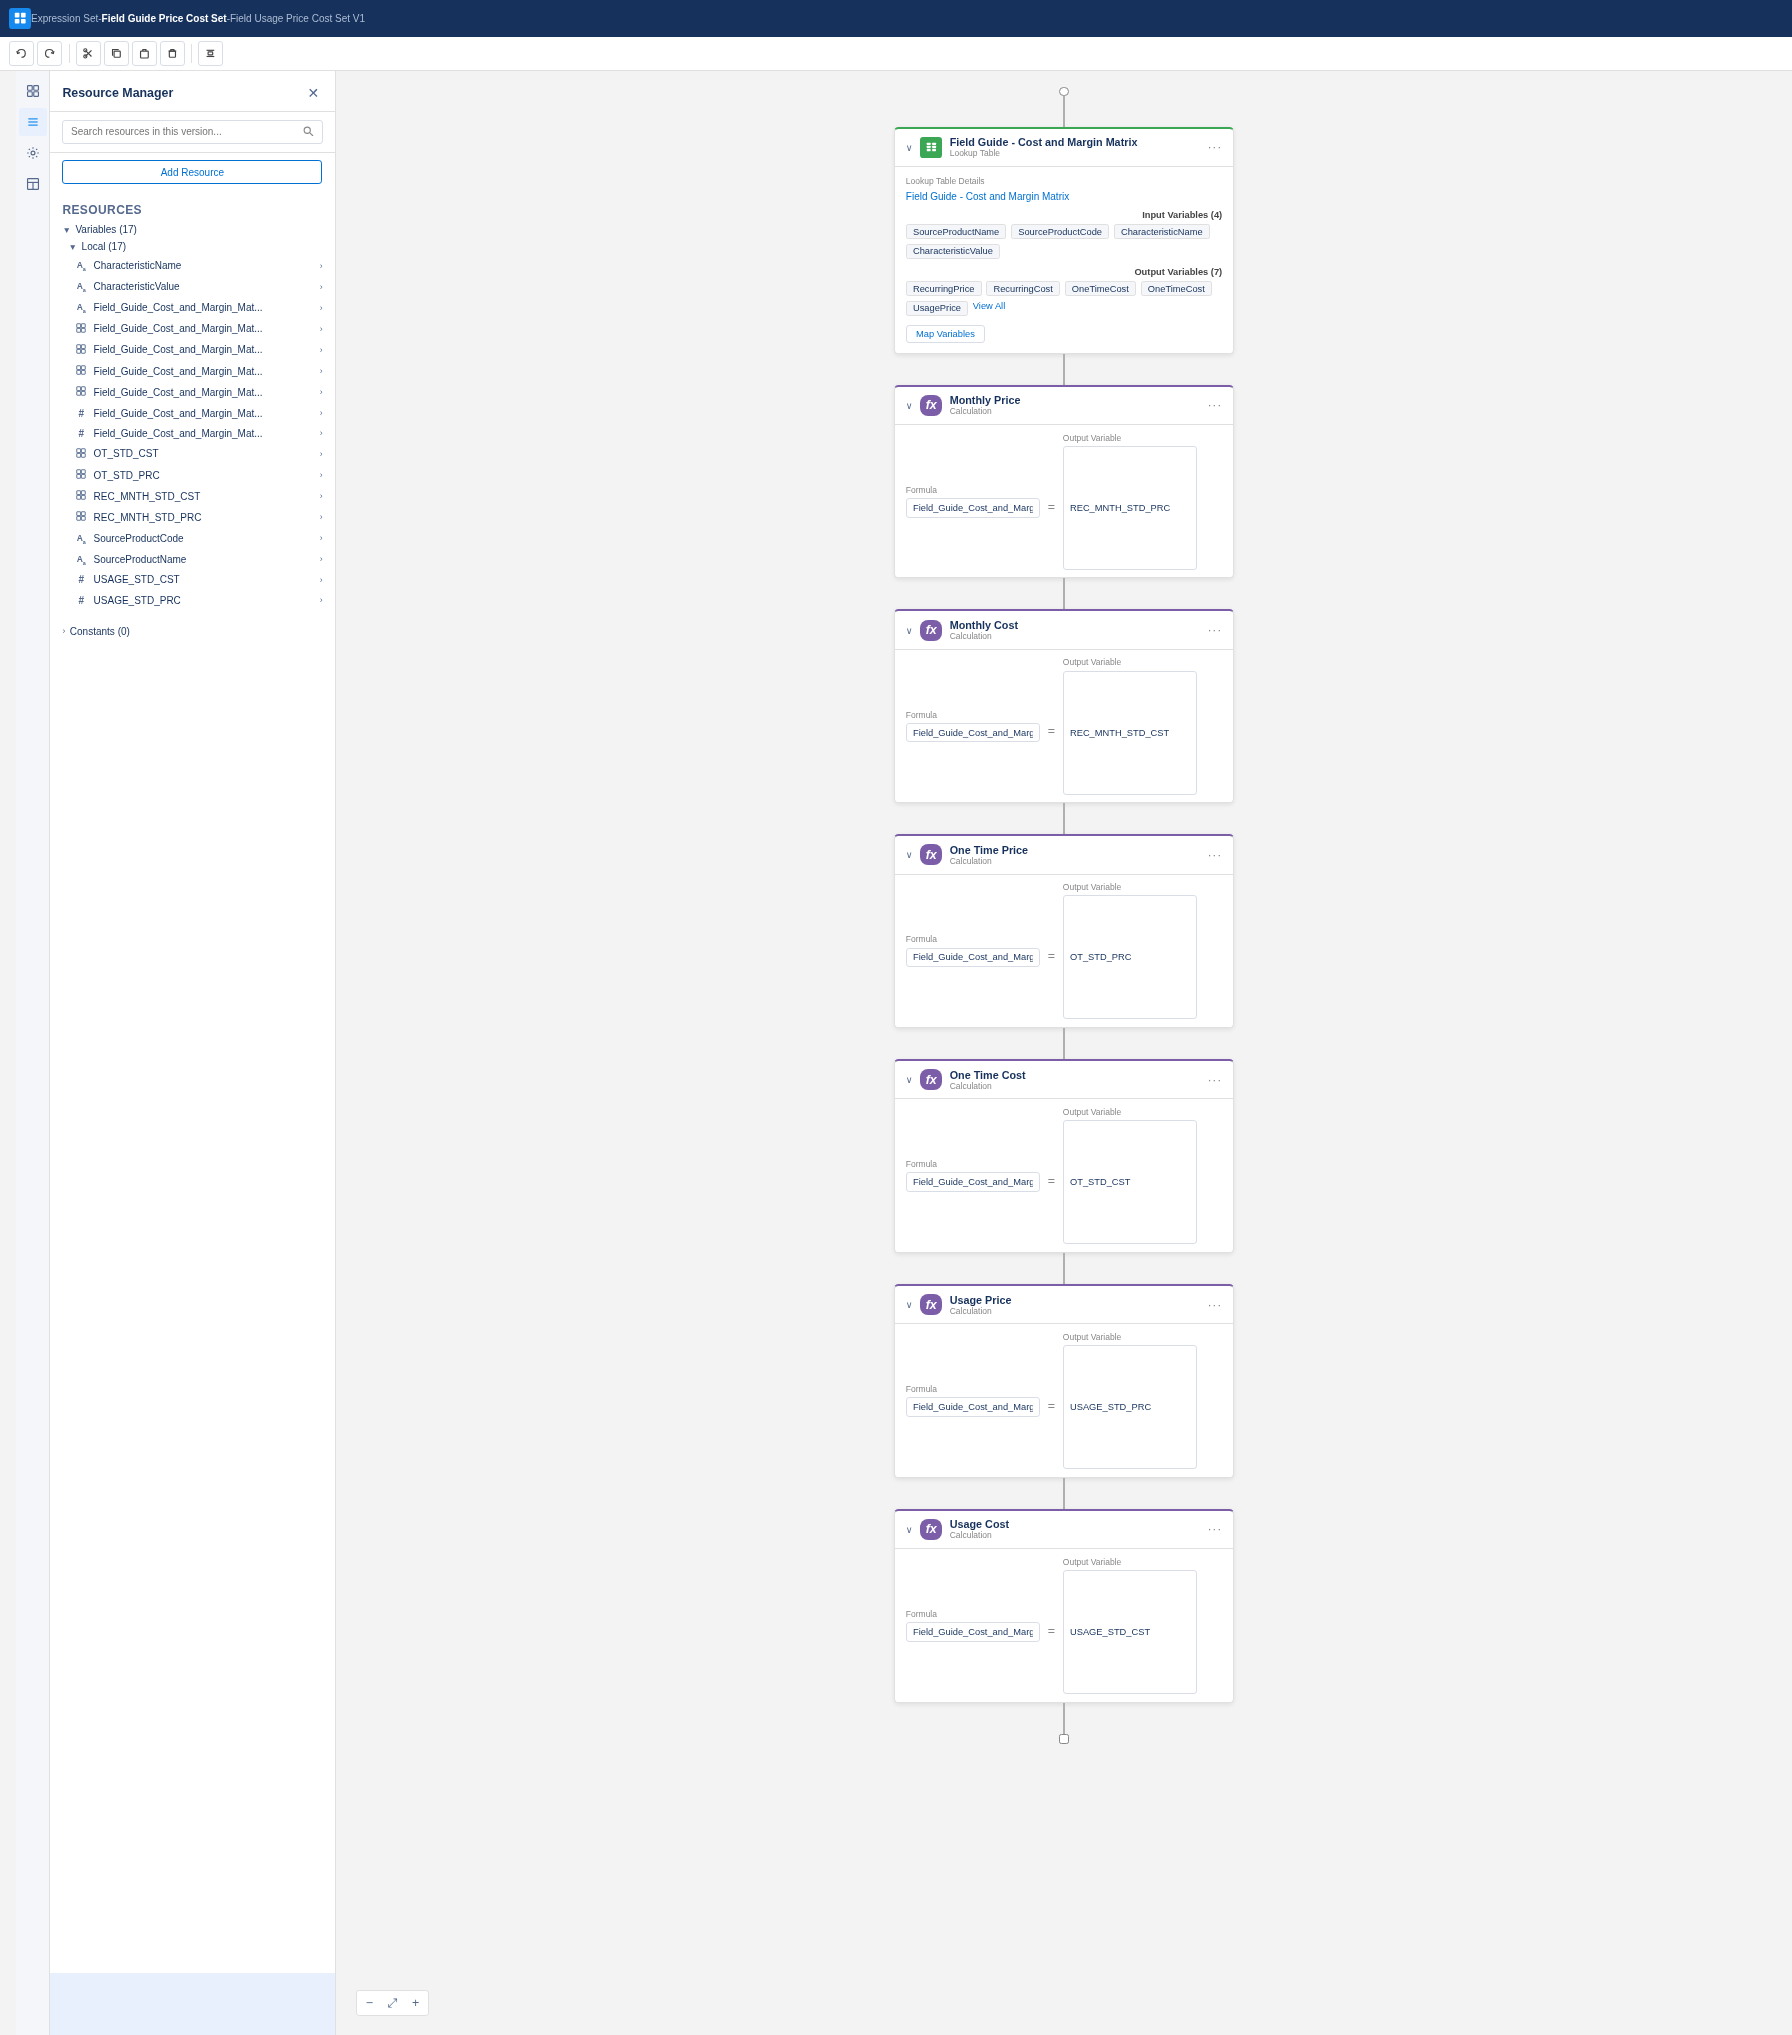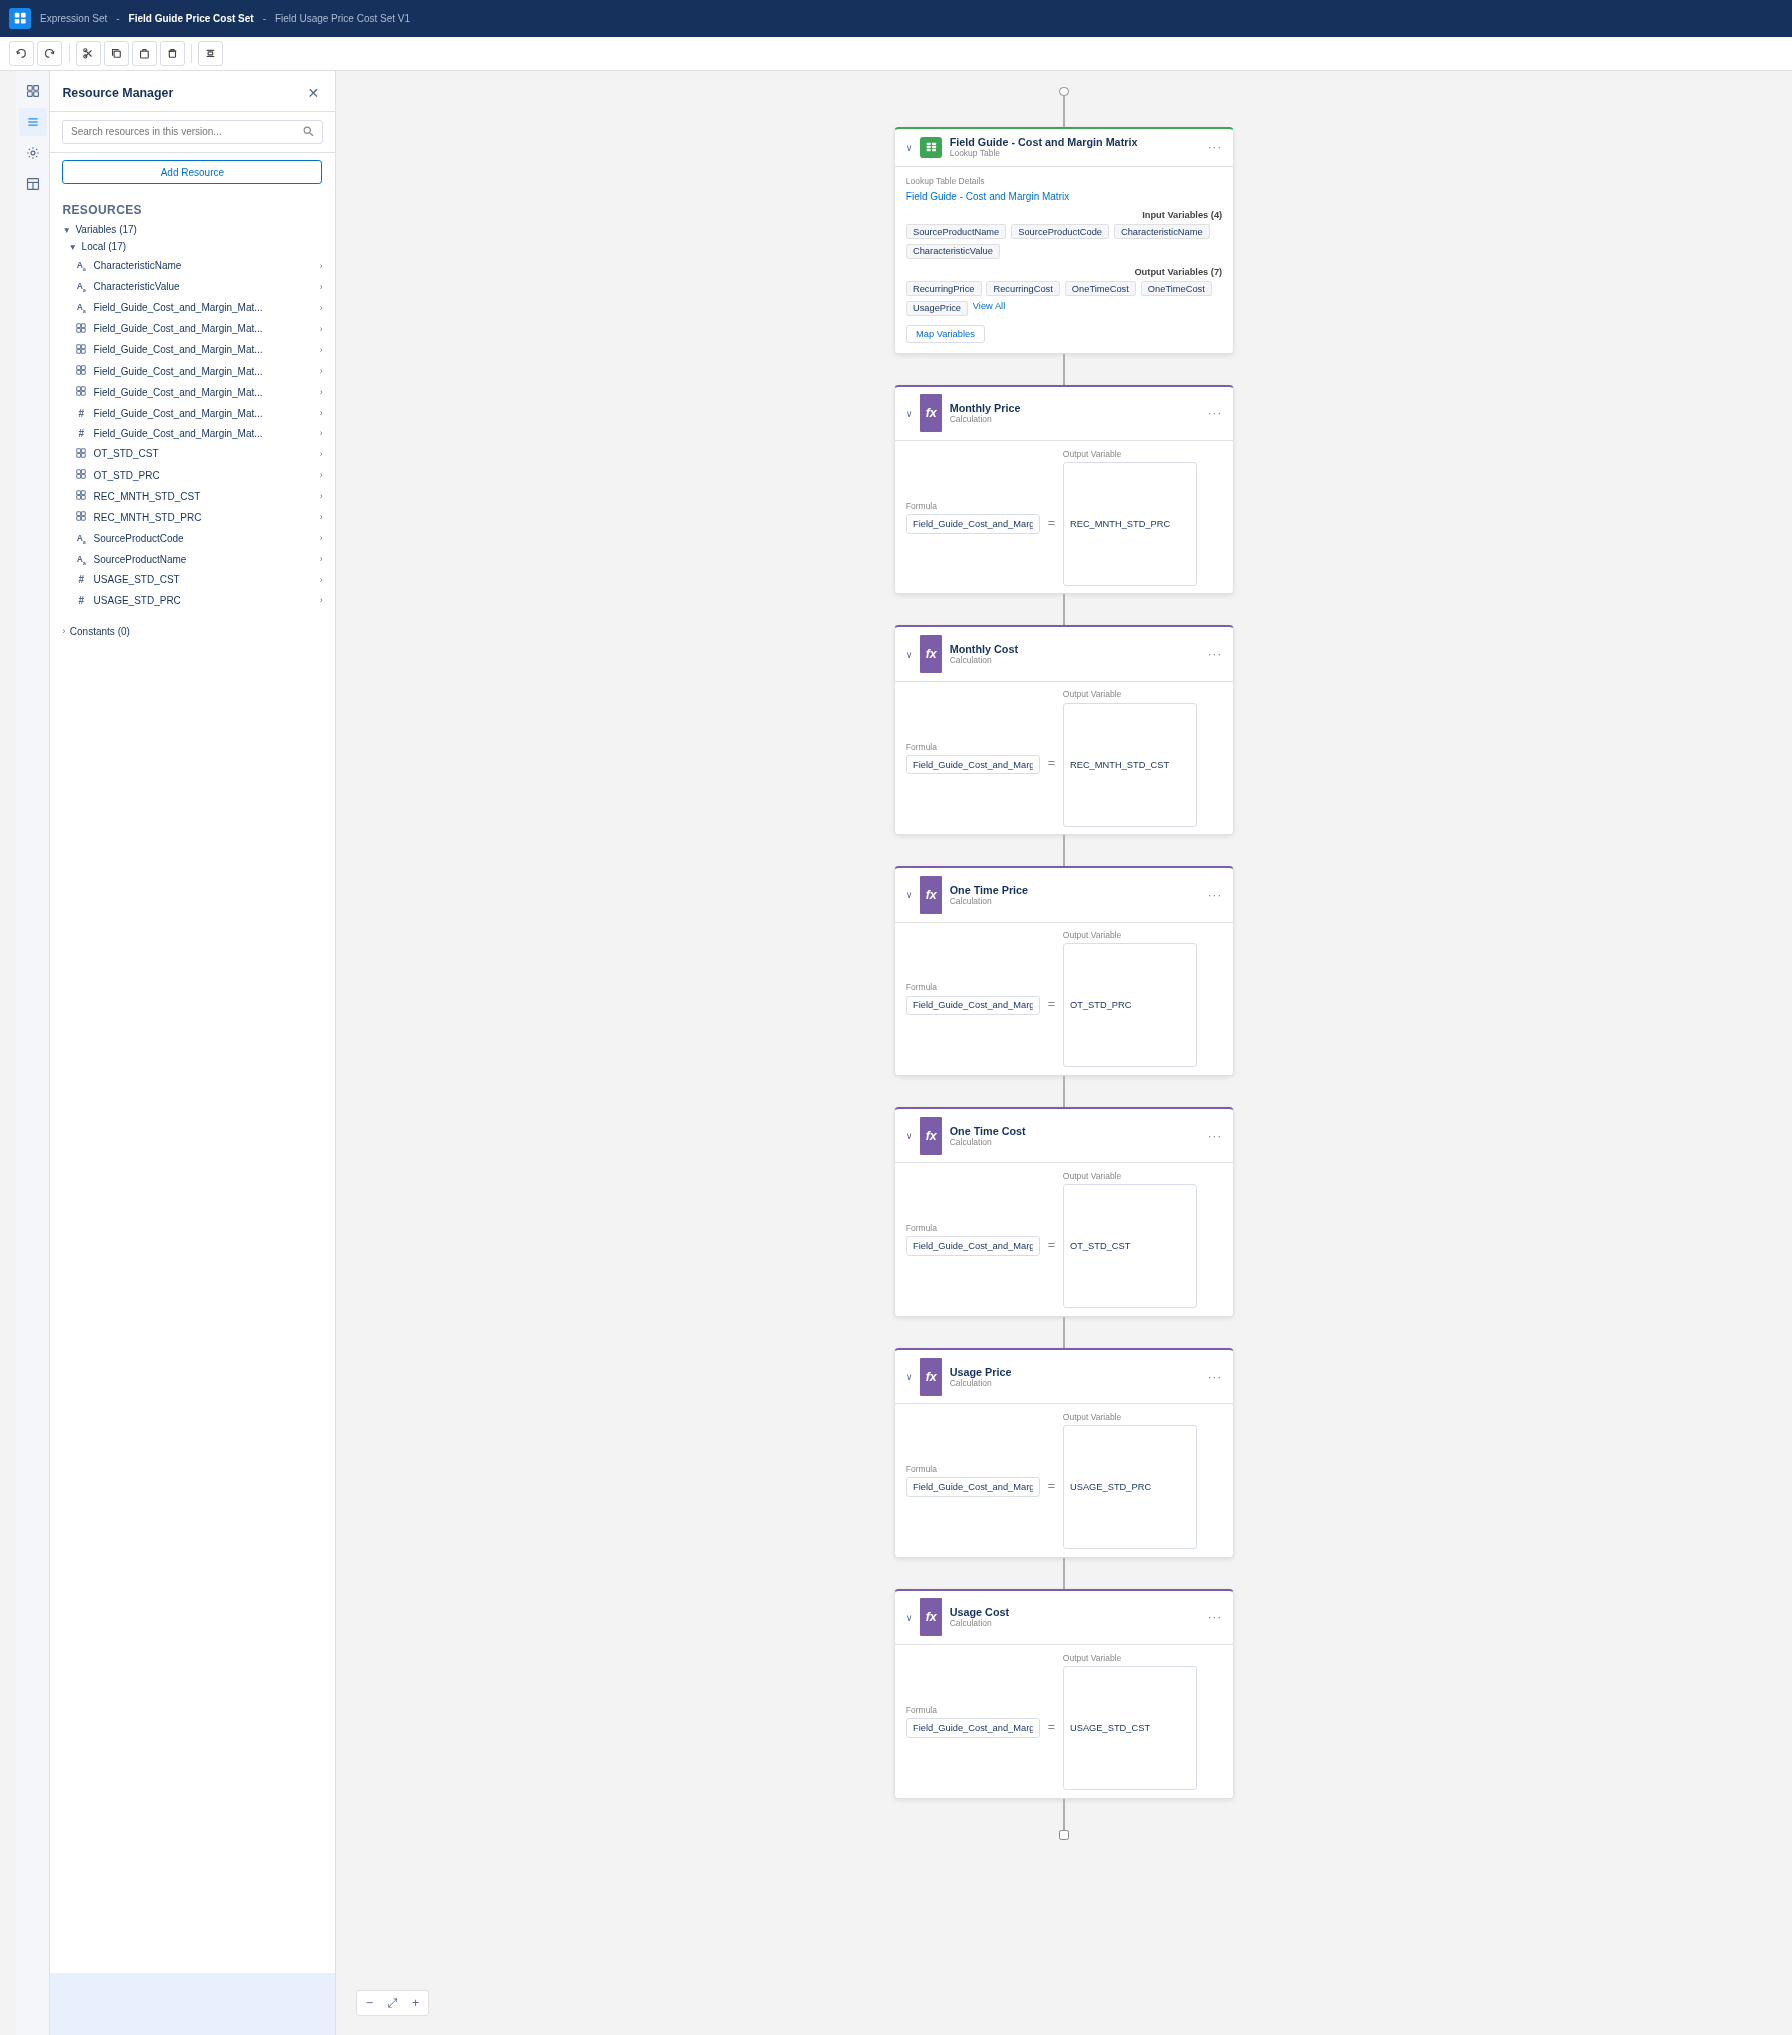--- a/index.html
+++ b/index.html
@@ -6,21 +6,21 @@
     body { font-family: -apple-system, BlinkMacSystemFont, 'Segoe UI', sans-serif; font-size: 10px; background: #f3f3f3; overflow: hidden; height: 100vh; display: flex; flex-direction: column; }
 
     
     .top-nav {
       background: #16325c;
       color: white;
       height: 37px;
       display: flex;
       align-items: center;
       padding: 0 9.3px;
-      gap: 9px;
+      gap: 0;
       flex-shrink: 0;
     }
     .top-nav-app-icon {
       width: 21.7px; height: 21.7px;
       background: #1589ee;
       border-radius: 3.1px;
       display: flex; align-items: center; justify-content: center;
       font-size: 10.8px; color: white;
     }
     .top-nav-title { font-size: 10px; color: #adbcd4; }
@@ -270,23 +270,23 @@
     }
     .node-header-left { display: flex; align-items: center; gap: 7.7px; }
     .node-icon-lookup {
       width: 21.7px; height: 21.7px;
       background: #3ba755;
       border-radius: 3.1px;
       display: flex; align-items: center; justify-content: center;
       color: white; font-size: 10px;
     }
     .node-icon-calc {
-      width: 21.7px; height: 38px;
+      width: 21.7px; height: 21px;
       background: #7b5ea7;
-      border-radius: 1px;
+      border-radius: 8px;
       display: flex; align-items: center; justify-content: center;
       color: white; font-size: 10.8px; font-weight: 700;
     }
     .node-title { font-size: 10.8px; font-weight: 600; color: #16325c; }
     .node-subtitle { font-size: 8.5px; color: #888; }
     .node-menu { color: #888; cursor: pointer; font-size: 12.4px; letter-spacing: 0.8px; }
     .chevron-collapse { color: #54698d; font-size: 9.3px; cursor: pointer; }
 
     .node-body { padding: 9.3px 10.8px; }
     .node-section-label { font-size: 8.5px; color: #888; margin-bottom: 4.6px; }

